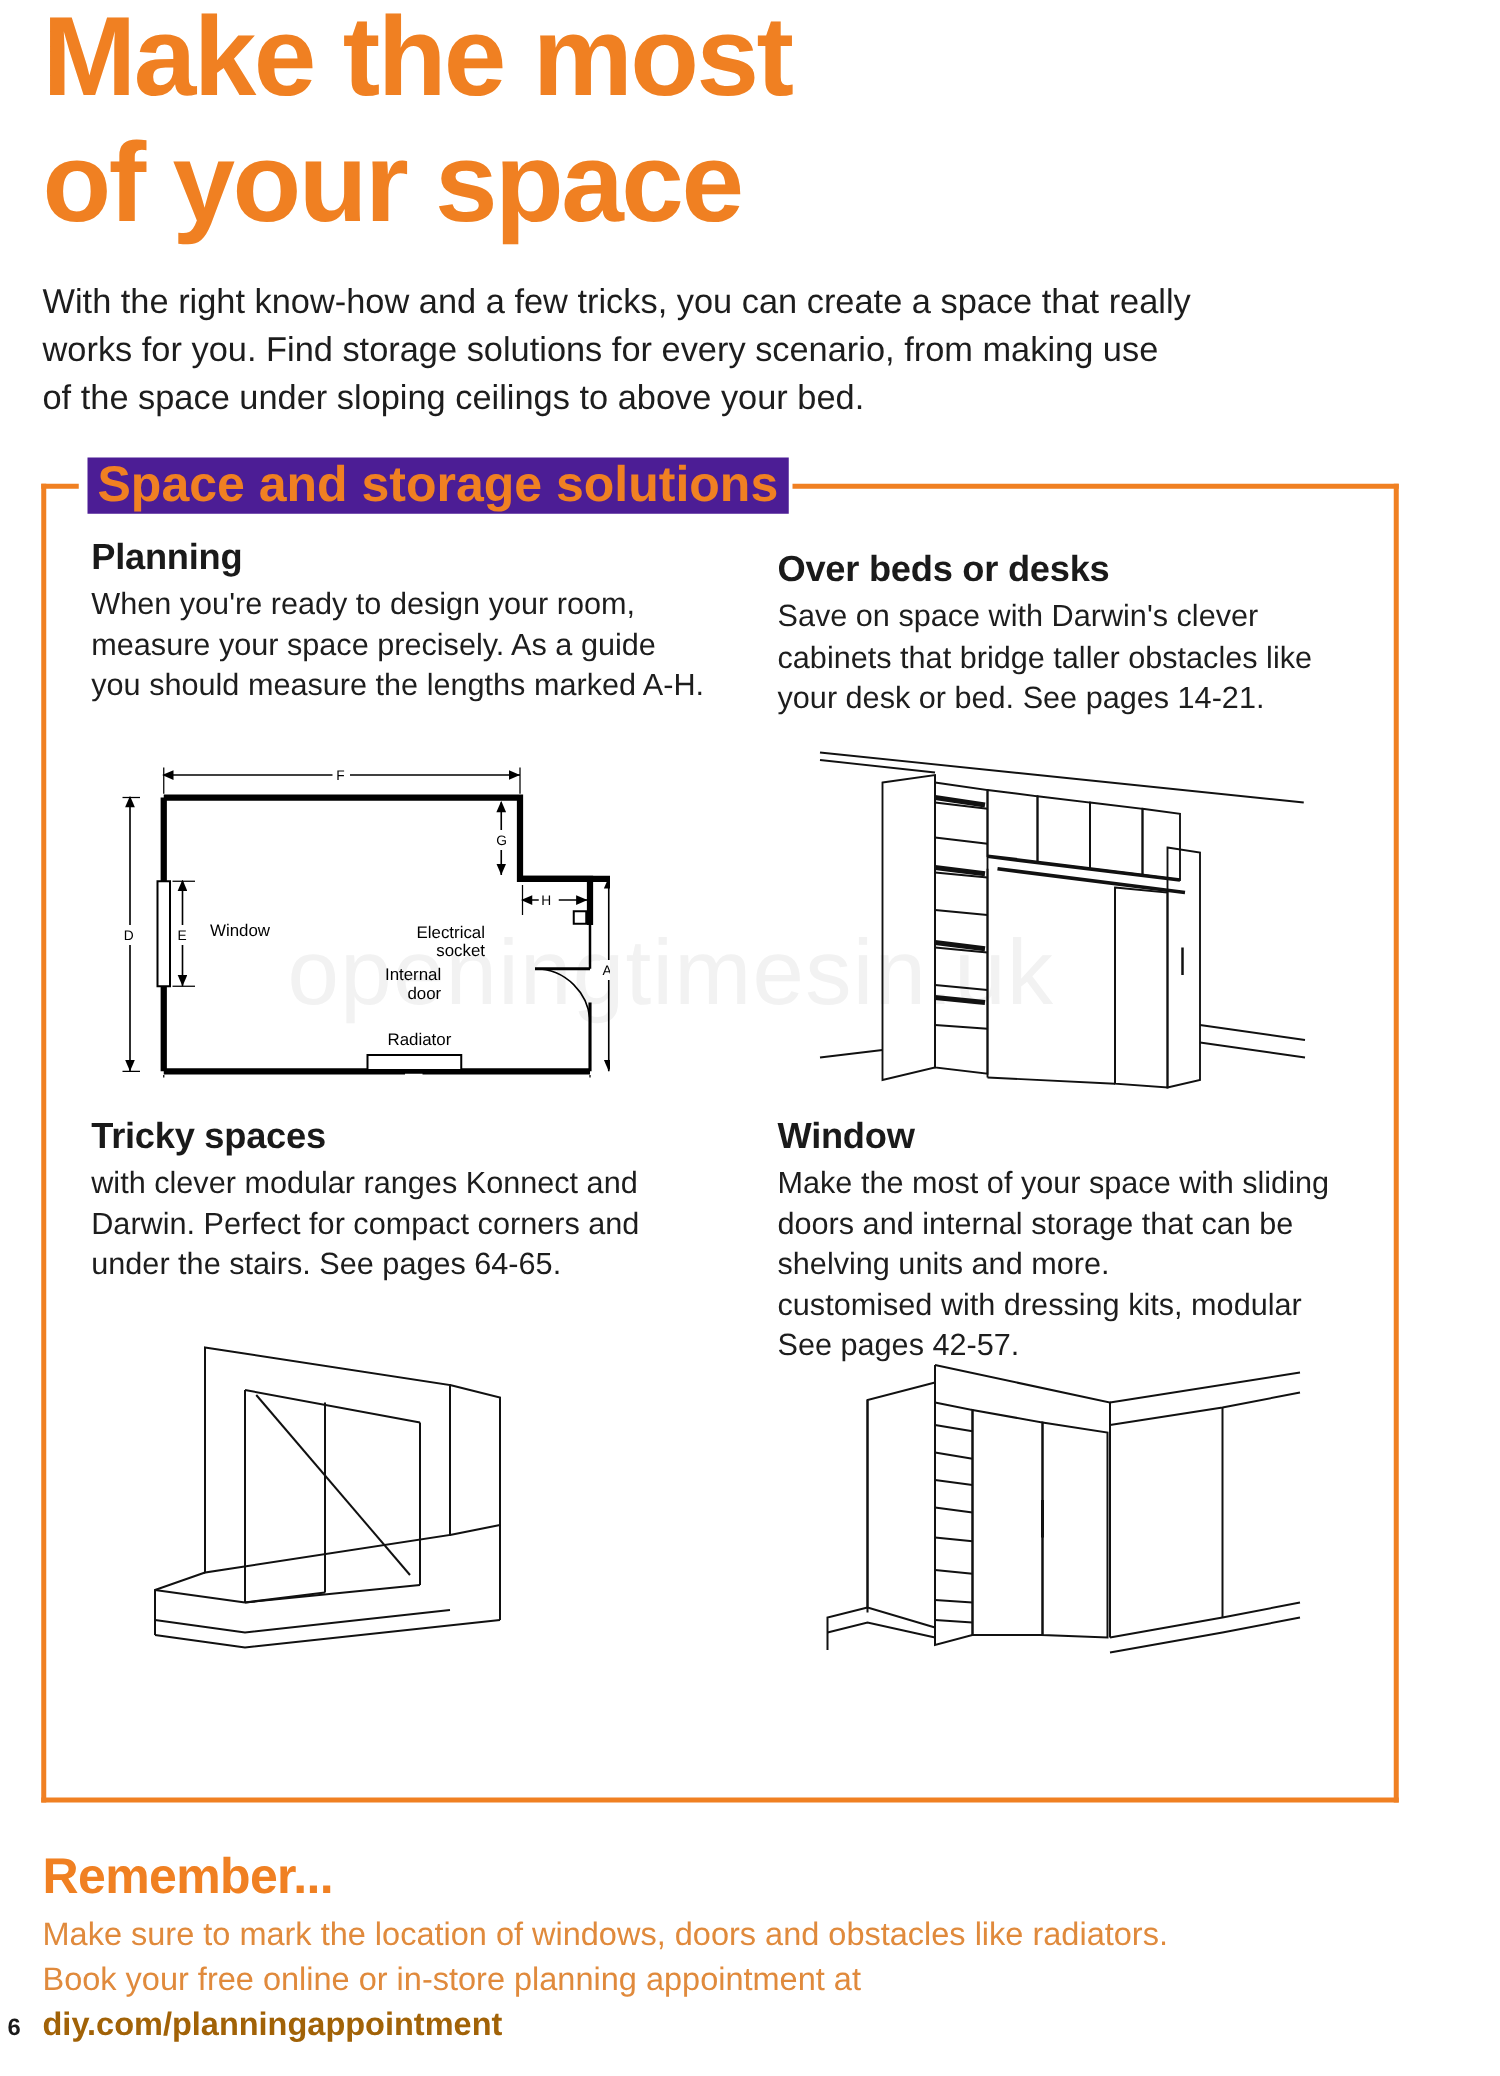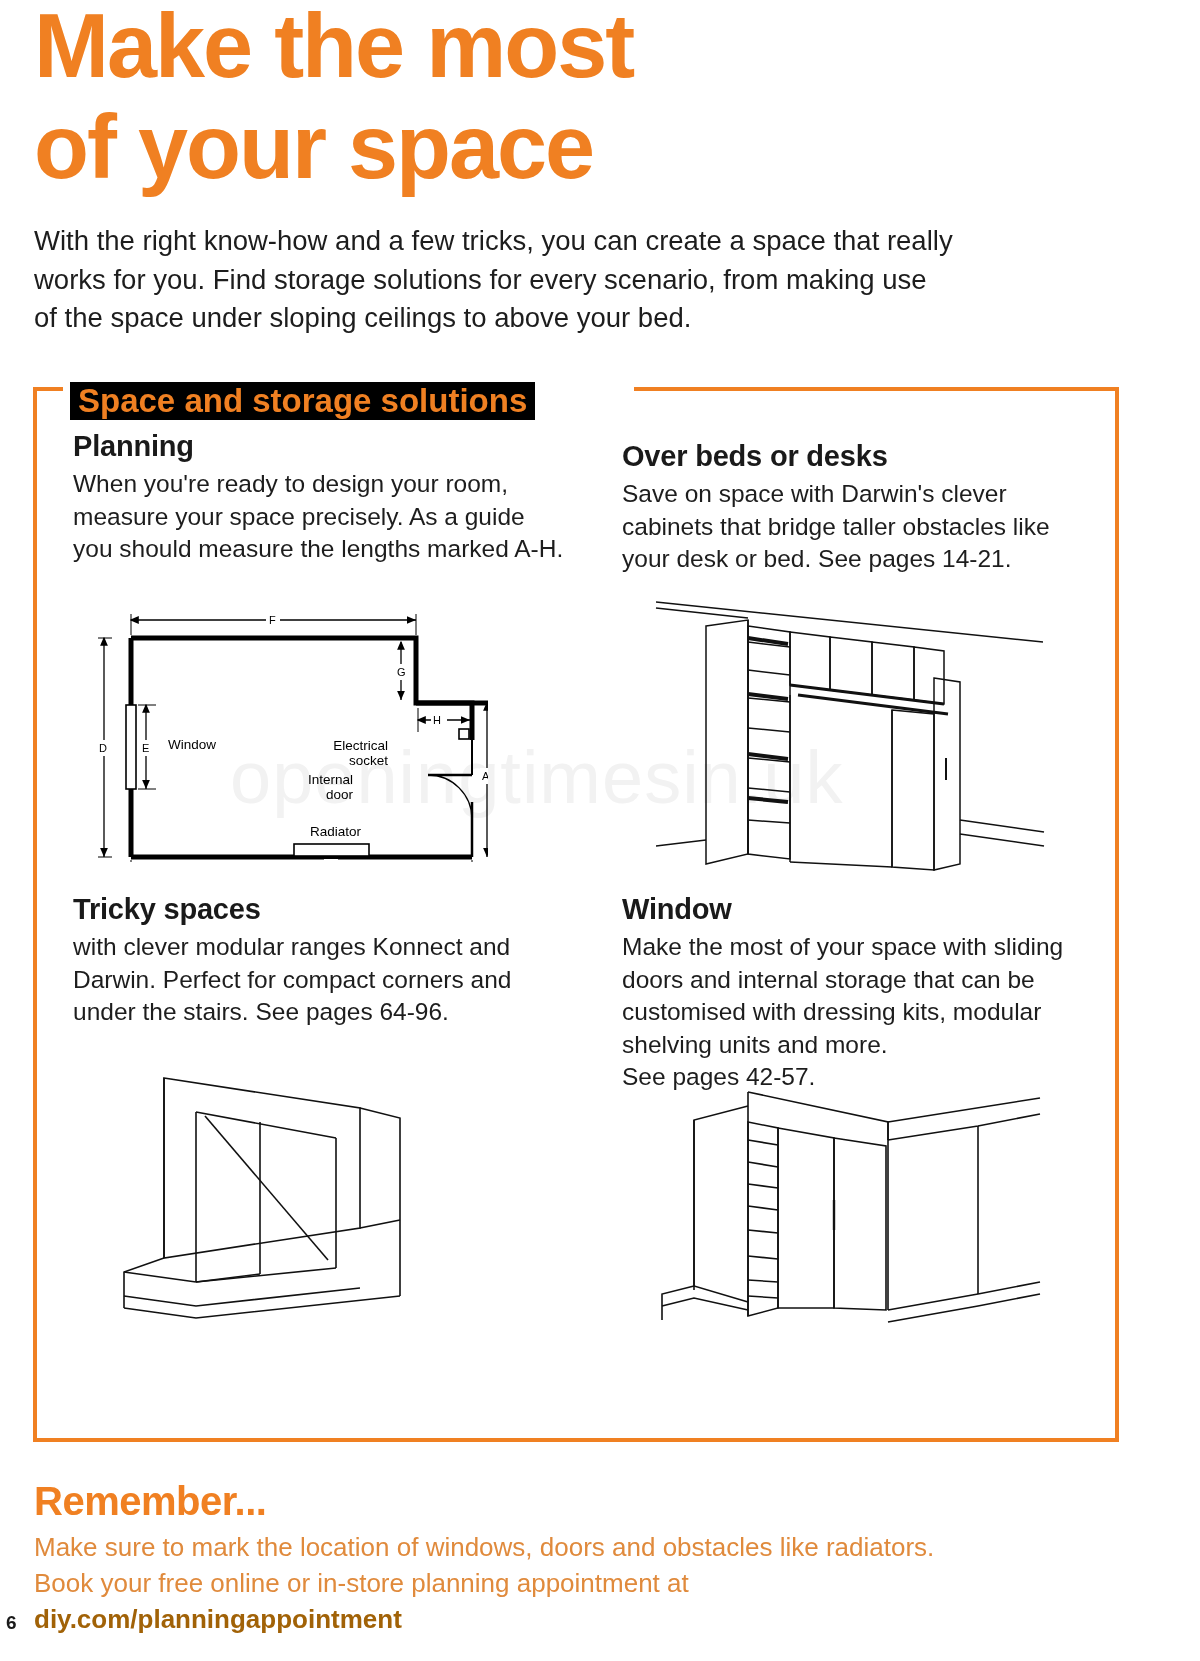--- a/index.html
+++ b/index.html
@@ -69,28 +69,27 @@
   .panel-top-right {
     position: absolute;
     left: 634px; top: 387px;
     width: 485px; height: 4px;
     background: #F08022;
     z-index: 2;
   }
   .panel-title {
     position: absolute;
     left: 70px; top: 366px;
-    font-size: 33px;
+    font-size: 40px;
     font-weight: bold;
     color: #F08022;
-    background: #000000;
+    background: #4c1d95;
     padding: 0 8px;
     z-index: 4;
     white-space: nowrap;
-    margin-top: 16px;
   }
 
   
   .col { position: absolute; z-index: 3; }
   .col-left  { left: 73px;  width: 500px; }
   .col-right { left: 622px; width: 470px; }
 
   .blk-h {
     font-size: 29px;
     font-weight: bold;
@@ -184,31 +183,31 @@
       <span>cabinets that bridge taller obstacles like</span>
       <span>your desk or bed. See pages 14-21.</span>
     </div>
   </div>
 
   <div class="col col-left sec-tricky">
     <div class="blk-h">Tricky spaces</div>
     <div class="blk-p">
       <span>with clever modular ranges Konnect and</span>
       <span>Darwin. Perfect for compact corners and</span>
-      <span>under the stairs. See pages 64-96.</span>
+      <span>under the stairs. See pages 64-65.</span>
     </div>
   </div>
 
   <div class="col col-right sec-alcoves">
     <div class="blk-h">Window</div>
     <div class="blk-p">
       <span>Make the most of your space with sliding</span>
       <span>doors and internal storage that can be</span>
+      <span>shelving units and more.</span>
       <span>customised with dressing kits, modular</span>
-      <span>shelving units and more.</span>
       <span>See pages 42-57.</span>
     </div>
   </div>
 
   <div class="illu illu-floorplan">
     <svg width="400" height="290" viewBox="0 0 400 290" xmlns="http://www.w3.org/2000/svg">
       <defs>
         <marker id="ar" markerWidth="8" markerHeight="8" refX="7" refY="3" orient="auto">
           <path d="M0,0 L7,3 L0,6 z" fill="#000"></path>
         </marker>

